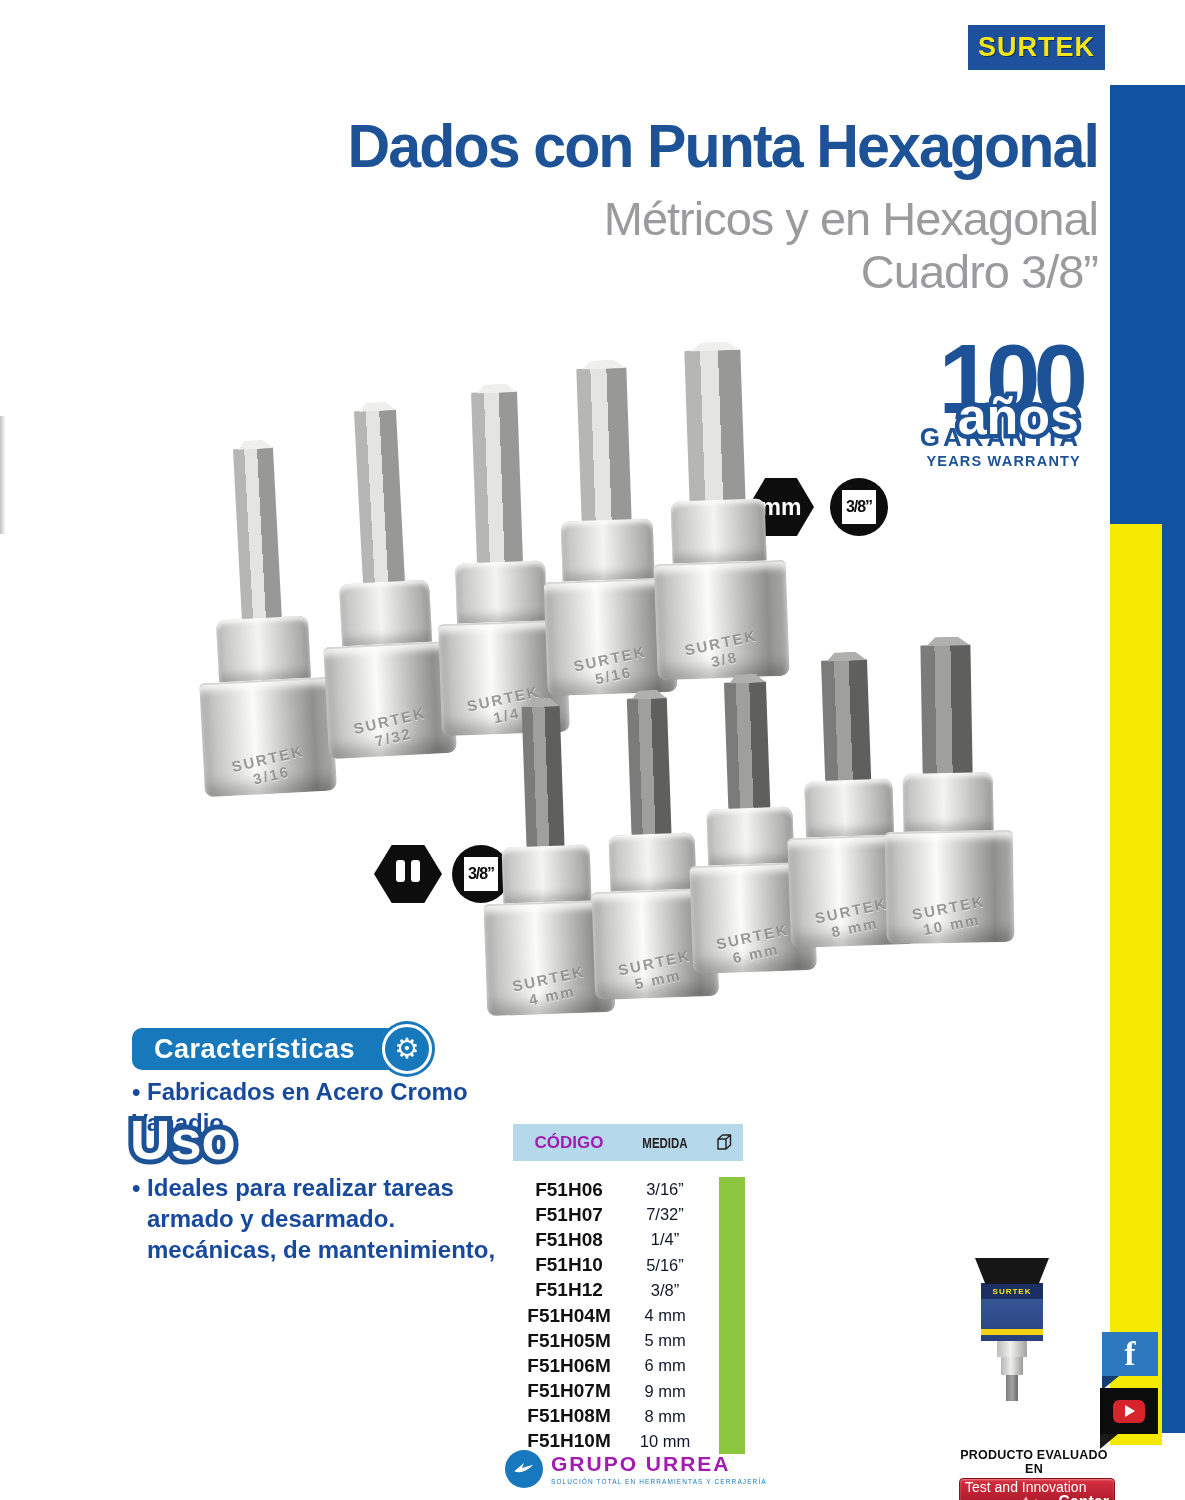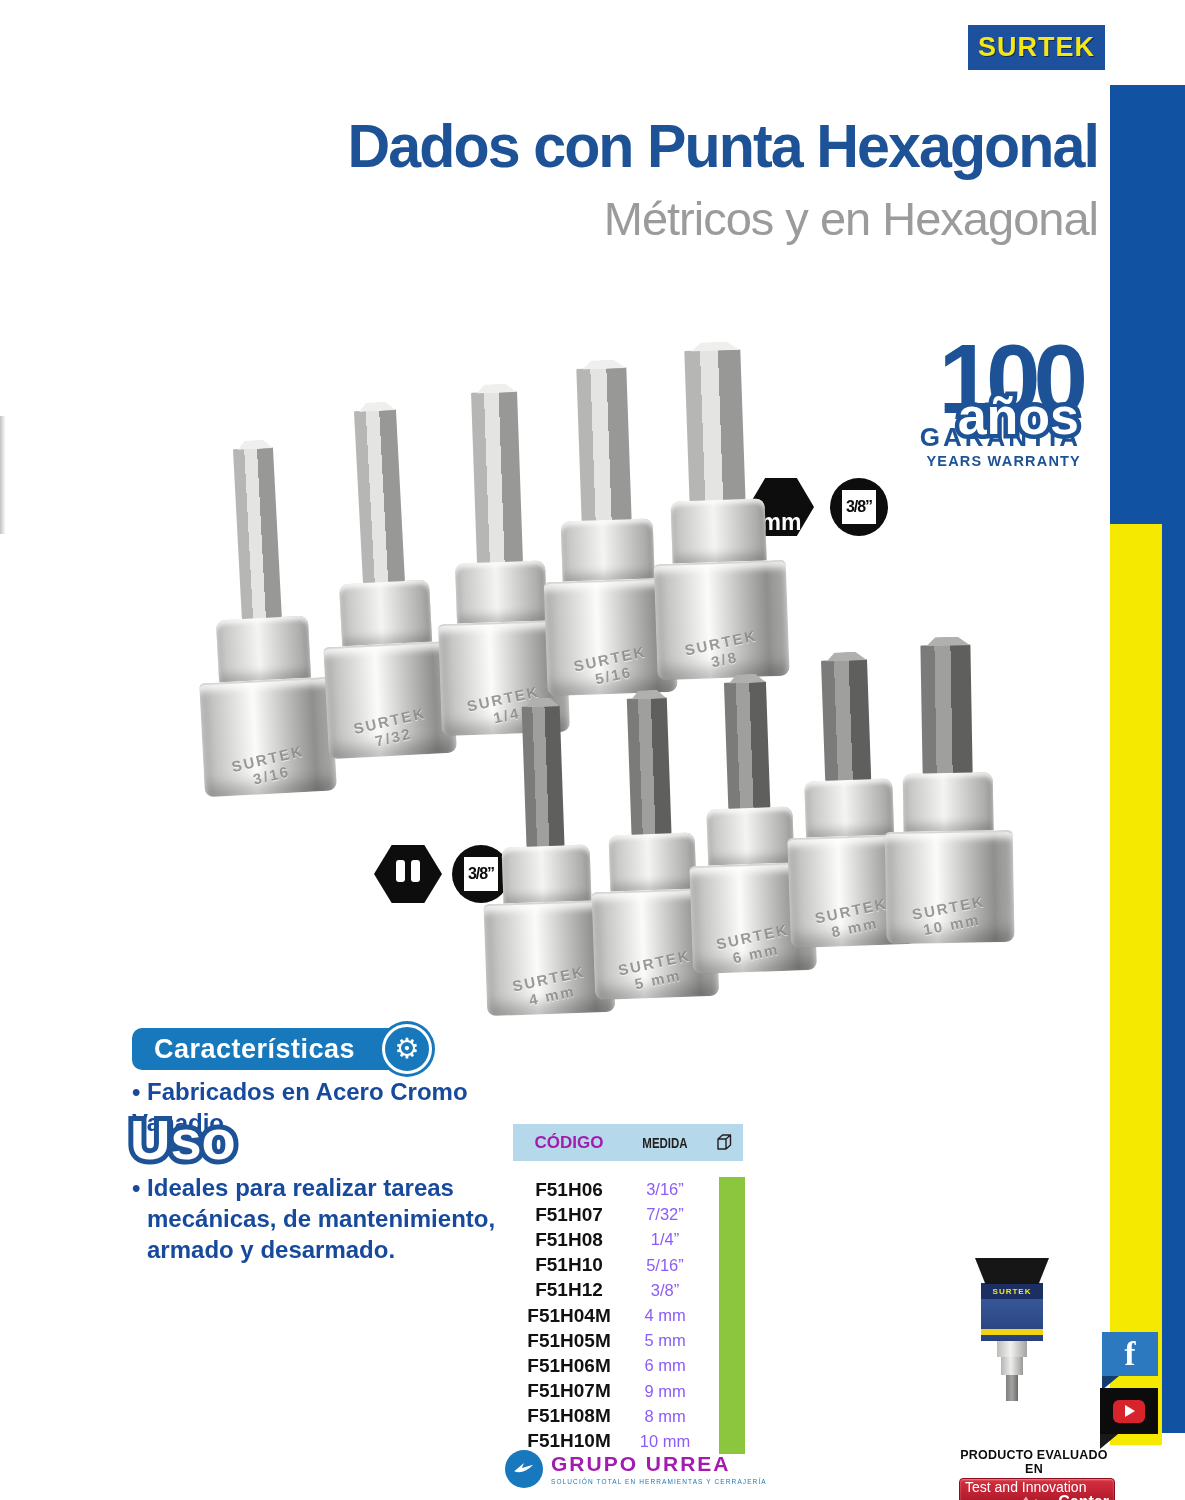--- a/index.html
+++ b/index.html
@@ -34,21 +34,21 @@
   .w-garantia{font-weight:bold;font-size:26px;letter-spacing:3px;margin-top:0;}
   .w-years{font-weight:bold;font-size:14.5px;letter-spacing:1.2px;}
 
   
   .hexbadge{background:#0d0d0d;display:flex;align-items:center;justify-content:center;
     clip-path:polygon(26% 0,74% 0,100% 50%,74% 100%,26% 100%,0 50%);}
   .hexbadge span{color:#fff;font-weight:bold;font-size:23px;}
   .circbadge{background:#0d0d0d;border-radius:50%;display:flex;align-items:center;justify-content:center;}
   .circbadge .sq{width:34px;height:34px;background:#fff;display:flex;align-items:center;justify-content:center;}
   .circbadge .sq span{color:#0d0d0d;font-weight:bold;font-size:16px;letter-spacing:-1px;}
-  .badge-mm{left:748px;top:478px;width:66px;height:58px;align-items:flex-end;}
+  .badge-mm{left:748px;top:478px;width:66px;height:58px;}
   .badge-c1{left:830px;top:478px;width:58px;height:58px;}
   .badge-in{left:374px;top:845px;width:68px;height:58px;}
   .badge-in i{display:inline-block;width:9px;height:22px;background:#fff;border-radius:3px;margin:0 3px;}
   .badge-c2{left:452px;top:845px;width:58px;height:58px;}
 
   
   .socket{position:absolute;display:flex;flex-direction:column;align-items:center;}
   .bit{position:relative;border-radius:1px;}
   .bit-chrome{background:linear-gradient(90deg,#b6b6b4 0 28%,#e4e4e2 28% 60%,#989896 60%);}
   .bit-gray{background:linear-gradient(90deg,#7b7b79 0 28%,#9f9f9d 28% 60%,#5f5f5d 60%);}
@@ -88,21 +88,21 @@
   .ptable{left:513px;top:1124px;width:230px;}
   .thead{height:37px;background:#b5d9ea;display:flex;align-items:center;}
   .th-codigo{width:112px;text-align:center;font-weight:bold;font-size:17px;color:#a21caf;}
   .th-medida{width:80px;text-align:center;font-weight:bold;font-size:14px;color:#231f20;
     transform:scaleX(.82);letter-spacing:0;}
   .th-qty{width:38px;display:flex;justify-content:center;}
   .tbody{position:relative;margin-top:16px;}
   .qty-strip{position:absolute;left:206px;top:0;bottom:0;width:26px;background:#8cc63f;}
   .trow{height:25.2px;display:flex;align-items:center;position:relative;}
   .td-codigo{width:112px;text-align:center;font-weight:bold;font-size:19px;color:#111;}
-  .td-medida{width:80px;text-align:center;font-size:16.5px;color:#8b5cf6;}
+  .td-medida{width:80px;text-align:center;font-size:16.5px;color:#0f172a;}
   .td-qty{width:38px;margin-left:-12px;text-align:center;font-weight:bold;font-size:16px;color:#fff;position:relative;}
 
   
   .pack{left:974px;top:1258px;width:76px;display:flex;flex-direction:column;align-items:center;}
   .pack-hang{width:74px;height:26px;background:#161616;clip-path:polygon(0 0,100% 0,86% 100%,14% 100%);}
   .pack-card{width:62px;height:58px;background:linear-gradient(180deg,#3d5fa0,#27407c);margin-top:-1px;
     display:flex;flex-direction:column;}
   .pack-band{height:16px;background:#1c2f63;display:flex;align-items:center;justify-content:center;}
   .pack-band span{color:#f5e616;font-weight:bold;font-size:8px;letter-spacing:1px;}
   .pack-mid{flex:1;}
@@ -146,20 +146,21 @@
 <div class="abs stripe-yellow"></div>
 <div class="abs left-sliver"></div>
 
 <div class="abs surtek-logo">
   <span>SURTEK</span>
 </div>
 
 <div class="abs title-block">
   <h1 class="main-title">Dados con Punta Hexagonal</h1>
   <div class="sub1">Métricos y en Hexagonal</div>
+  <div class="sub2">Cuadro 3/8”</div>
 </div>
 
 <div class="abs warranty">
   <div class="w-100">100</div>
   <div class="w-anos-wrap">
     <span class="w-anos-stroke">años</span>
     <span class="w-anos-fill">años</span>
   </div>
   <div class="w-garantia">GARANTÍA</div>
   <div class="w-years">YEARS WARRANTY</div>
@@ -292,22 +293,22 @@
     </div>
 </div>
 <div class="abs blue-bullet feat-bullet">• Fabricados en Acero Cromo Vanadio.</div>
 
 <div class="abs uso-head">
   <span class="uso-stroke">Uso</span>
   <span class="uso-fill">Uso</span>
 </div>
 <div class="abs blue-bullet uso-bullets">
   <div>• Ideales para realizar tareas</div>
+  <div class="ind">armado y desarmado.</div>
   <div class="ind">mecánicas, de mantenimiento,</div>
-  <div class="ind">armado y desarmado.</div>
 </div>
 
 <div class="abs ptable">
   <div class="thead">
     <div class="th-codigo">CÓDIGO</div>
     <div class="th-medida">MEDIDA</div>
     <div class="th-qty">
       <svg width="22" height="20" viewBox="0 0 22 20">
           <path d="M5 6 L13 6 L13 16 L5 16 Z M5 6 L9.5 2 L17.5 2 L13 6 M13 16 L17.5 12 L17.5 2" fill="none" stroke="#231f20" stroke-width="1.4" stroke-linejoin="round"></path>
         </svg>

